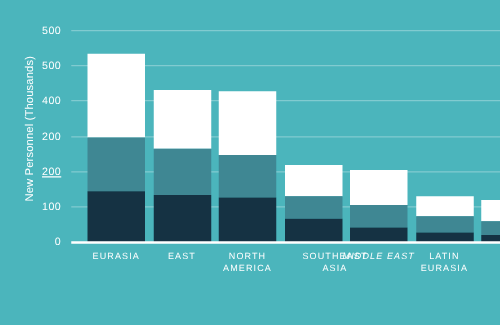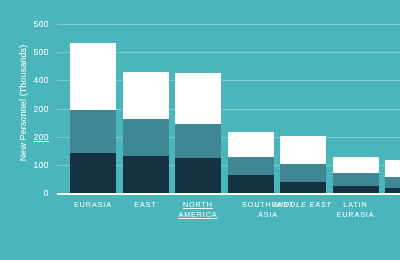--- a/index.html
+++ b/index.html
@@ -154,21 +154,21 @@
       <div class="axis-tick-label" style="top: 164.833px; left: 9px;">100</div>
       <div class="axis-tick-label" style="top: 136.667px; left: 9px; text-decoration: underline;">200</div>
       <div class="axis-tick-label" style="top: 108.5px; left: 9px;">200</div>
       <div class="axis-tick-label" style="top: 80.3333px; left: 9px;">400</div>
       <div class="axis-tick-label" style="top: 52.1667px; left: 9px;">500</div>
       <div class="axis-tick-label" style="top: 24px; left: 9px;">500</div>
     </div>
   <div id="cat-labels">
       <div class="cat-label" style="left: 61px; width: 64px;">EURASIA</div>
       <div class="cat-label" style="left: 113.5px; width: 64px;">EAST</div>
-      <div class="cat-label" style="left: 166px; width: 64px; text-decoration: underline;">NORTH
+      <div class="cat-label" style="left: 166px; width: 64px;">NORTH
 AMERICA</div>
       <div class="cat-label" style="left: 236px; width: 64px;">SOUTHEAST
 ASIA</div>
       <div class="cat-label" style="left: 271px; width: 64px; font-style: italic;">MIDDLE EAST</div>
       <div class="cat-label" style="left: 323.5px; width: 64px;">LATIN
 EURASIA</div>
       <div class="cat-label" style="left: 376px; width: 64px;">SO</div>
     </div>
 
 </div>

